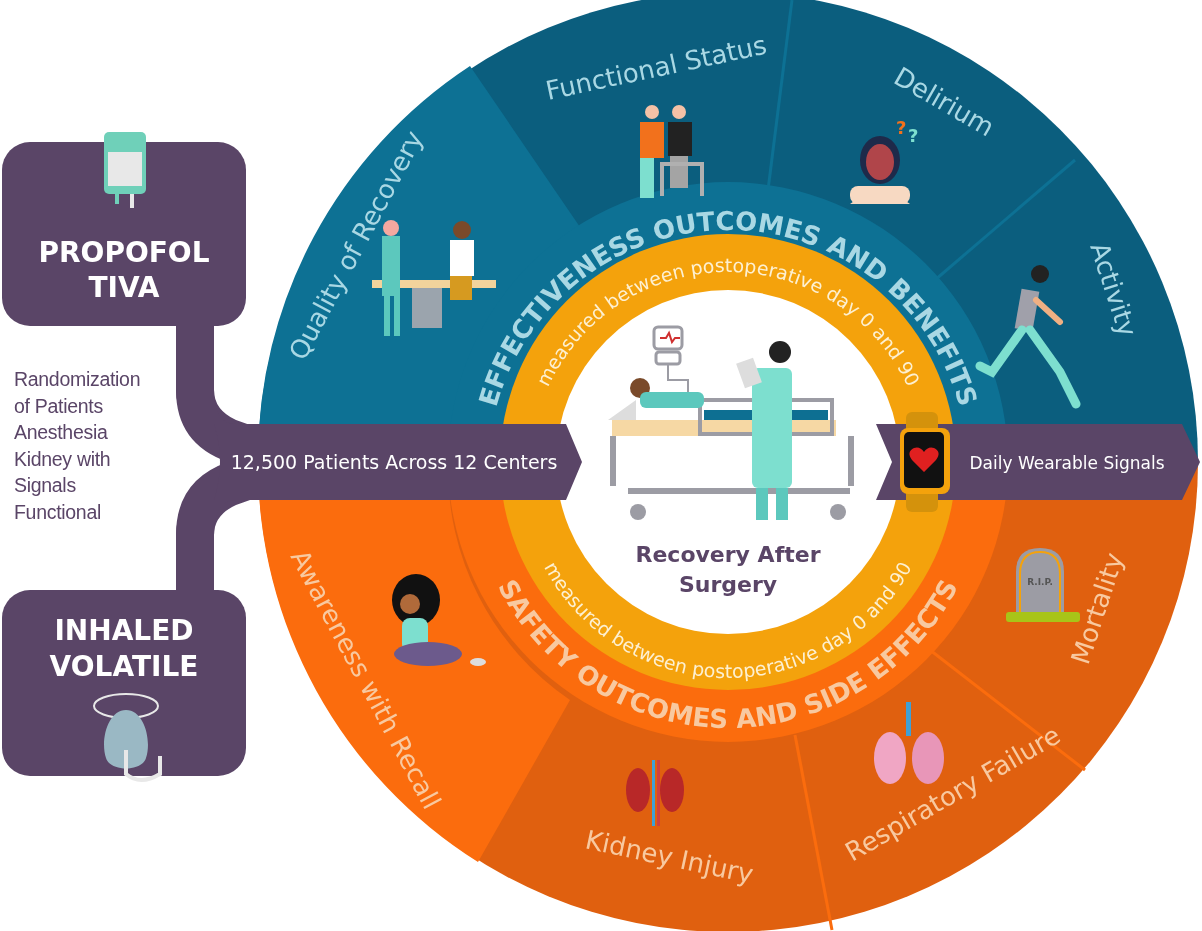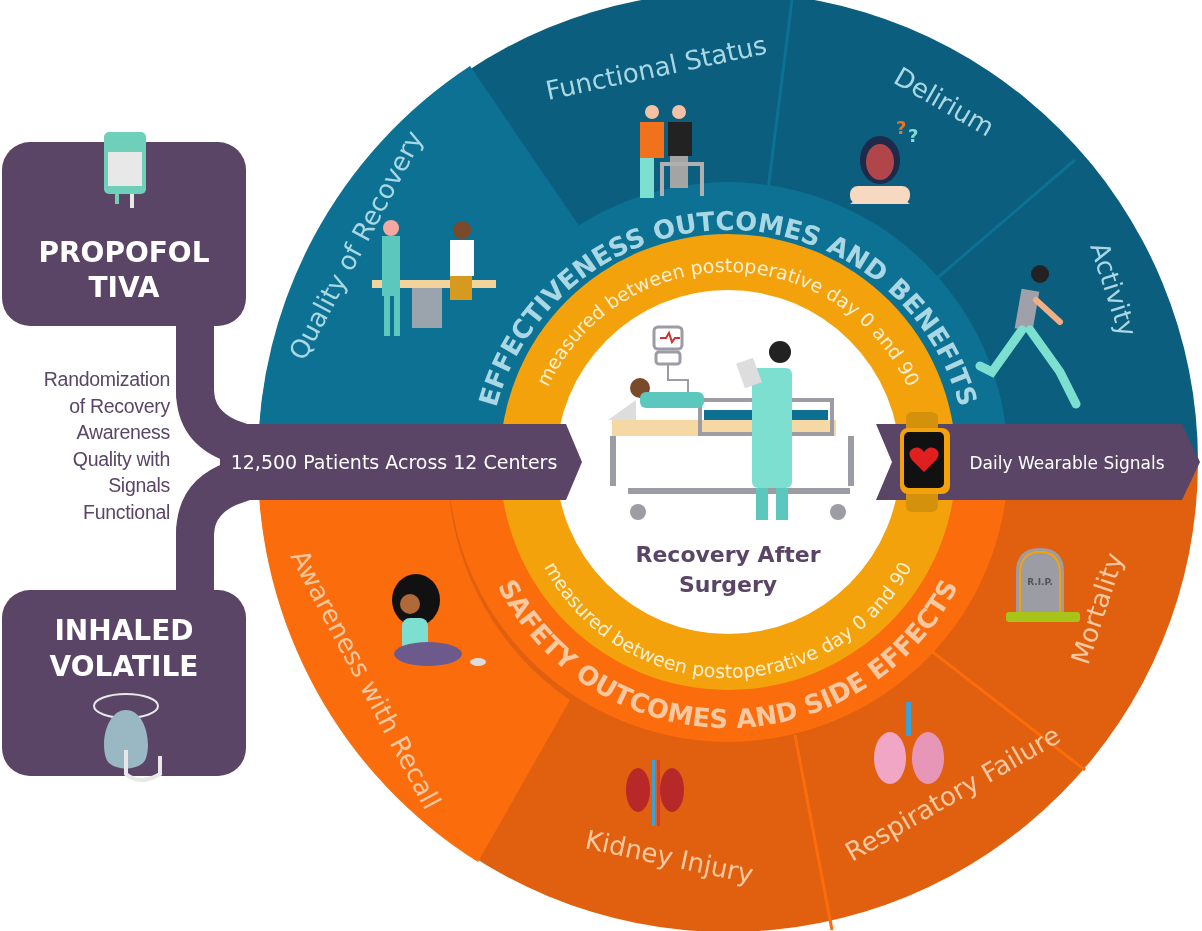--- a/index.html
+++ b/index.html
@@ -1,18 +1,18 @@
 <!DOCTYPE html>
 <html><head>
 <meta charset="utf-8">
 <style>
   html, body { margin:0; padding:0; background:#ffffff; }
   body { width:1202px; height:931px; position:relative; overflow:hidden; font-family:"DejaVu Sans Condensed","DejaVu Sans",sans-serif; }
   svg#diagram { position:absolute; left:0; top:0; width:1202px; height:931px; }
-  .side-text { position:absolute; left:14px; top:366px; width:156px; text-align:right; color:#5a4567; font-family:"Liberation Sans", sans-serif; font-size:19.5px; line-height:26.5px; font-weight:normal; letter-spacing:-0.3px; }
+  .side-text { position:absolute; left:14px; top:366px; width:156px; text-align:left; color:#5a4567; font-family:"Liberation Sans", sans-serif; font-size:19.5px; line-height:26.5px; font-weight:normal; letter-spacing:-0.3px; }
   .side-text span { display:block; }
 </style>
 </head>
 <body>
 
 <svg id="diagram" viewBox="0 0 1202 931" xmlns="http://www.w3.org/2000/svg">
   <defs>
 
     <path id="arc-eff-title" d="M 488 470 A 240 240 0 0 1 968 470" fill="none"></path>
     <path id="arc-meas-top" d="M 530 470 A 198 198 0 0 1 926 470" fill="none"></path>
@@ -203,18 +203,18 @@
   <g>
     <rect x="906" y="412" width="32" height="100" rx="6" fill="#d4920c"></rect>
     <rect x="900" y="428" width="50" height="66" rx="8" fill="#f4a20c"></rect>
     <rect x="904" y="432" width="40" height="56" rx="5" fill="#111111"></rect>
     <path d="M 924 472 L 912 460 Q 906 452 914 448 Q 920 446 924 452 Q 928 446 934 448 Q 942 452 936 460 Z" fill="#e02020"></path>
   </g>
 </svg>
 
 <div class="side-text">
   <span>Randomization</span>
-  <span>of Recovery</span>
-  <span>Awareness</span>
-  <span>Quality with</span>
+  <span>of Patients</span>
+  <span>Anesthesia</span>
+  <span>Kidney with</span>
   <span>Signals</span>
   <span>Functional</span>
 </div>
 
 </body></html>

